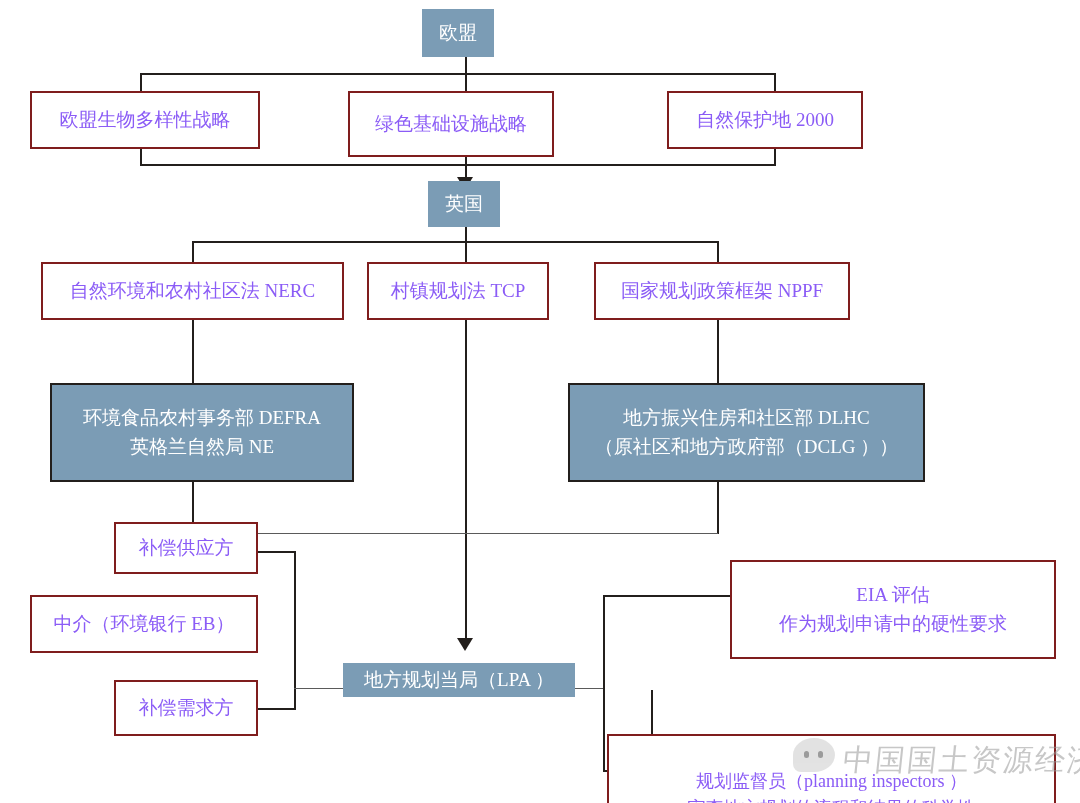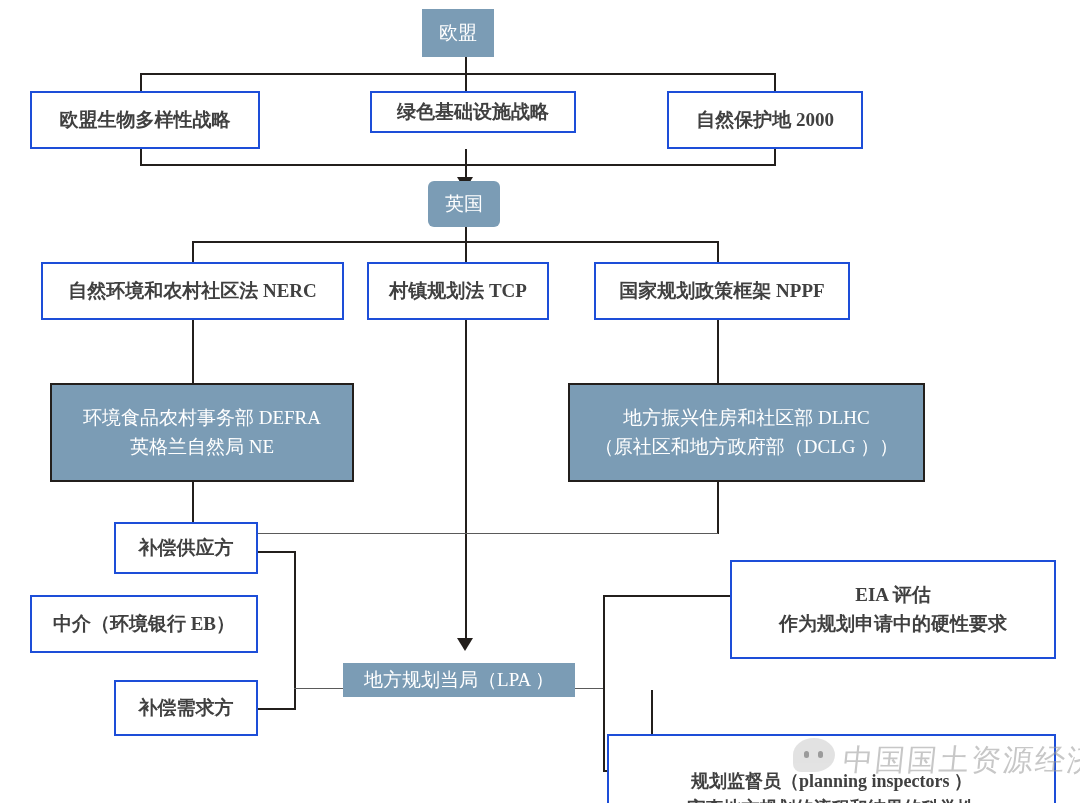--- a/index.html
+++ b/index.html
@@ -20,23 +20,22 @@
     display:flex;
     flex-direction:column;
     align-items:center;
     justify-content:center;
     text-align:right;
     line-height:1.5;
     z-index:3;
   }
   .node.plain{
     background:#ffffff;
-    border:2px solid #1d4ed8;
-    color:#404040;
-    font-weight:bold;
+    border:2px solid #7f1d1d;
+    color:#8b5cf6;
   }
   .node.filled{
     background:#7b9cb5;
     border:2px solid #231f1c;
     color:#ffffff;
   }
   .node.filled.noborder{
     border:none;
   }
   .node .ln{display:block;white-space:nowrap;}
@@ -130,29 +129,29 @@
   <div class="v" style="left:651px;top:690px;height:81px;"></div>
 
   <div class="node filled noborder f18" style="left:422px;top:9px;width:72px;height:48px;">
     <span class="ln">欧盟</span>
   </div>
 
   <div class="node plain f18" style="left:30px;top:91px;width:230px;height:58px;">
     <span class="ln">欧盟生物多样性战略</span>
   </div>
 
-  <div class="node plain f18" style="left:370px;top:91px;width:206px;height:42px;">
+  <div class="node plain f18" style="left:348px;top:91px;width:206px;height:66px;">
     <span class="ln">绿色基础设施战略</span>
   </div>
 
   <div class="node plain f18" style="left:667px;top:91px;width:196px;height:58px;">
     <span class="ln">自然保护地 2000</span>
   </div>
 
-  <div class="node filled noborder f18" style="left:428px;top:181px;width:72px;height:46px;border-radius:6px;">
+  <div class="node filled noborder f18" style="left:428px;top:181px;width:72px;height:46px;">
     <span class="ln">英国</span>
   </div>
 
   <div class="node plain f18" style="left:41px;top:262px;width:303px;height:58px;">
     <span class="ln">自然环境和农村社区法 NERC</span>
   </div>
 
   <div class="node plain f18" style="left:367px;top:262px;width:182px;height:58px;">
     <span class="ln">村镇规划法 TCP</span>
   </div>

